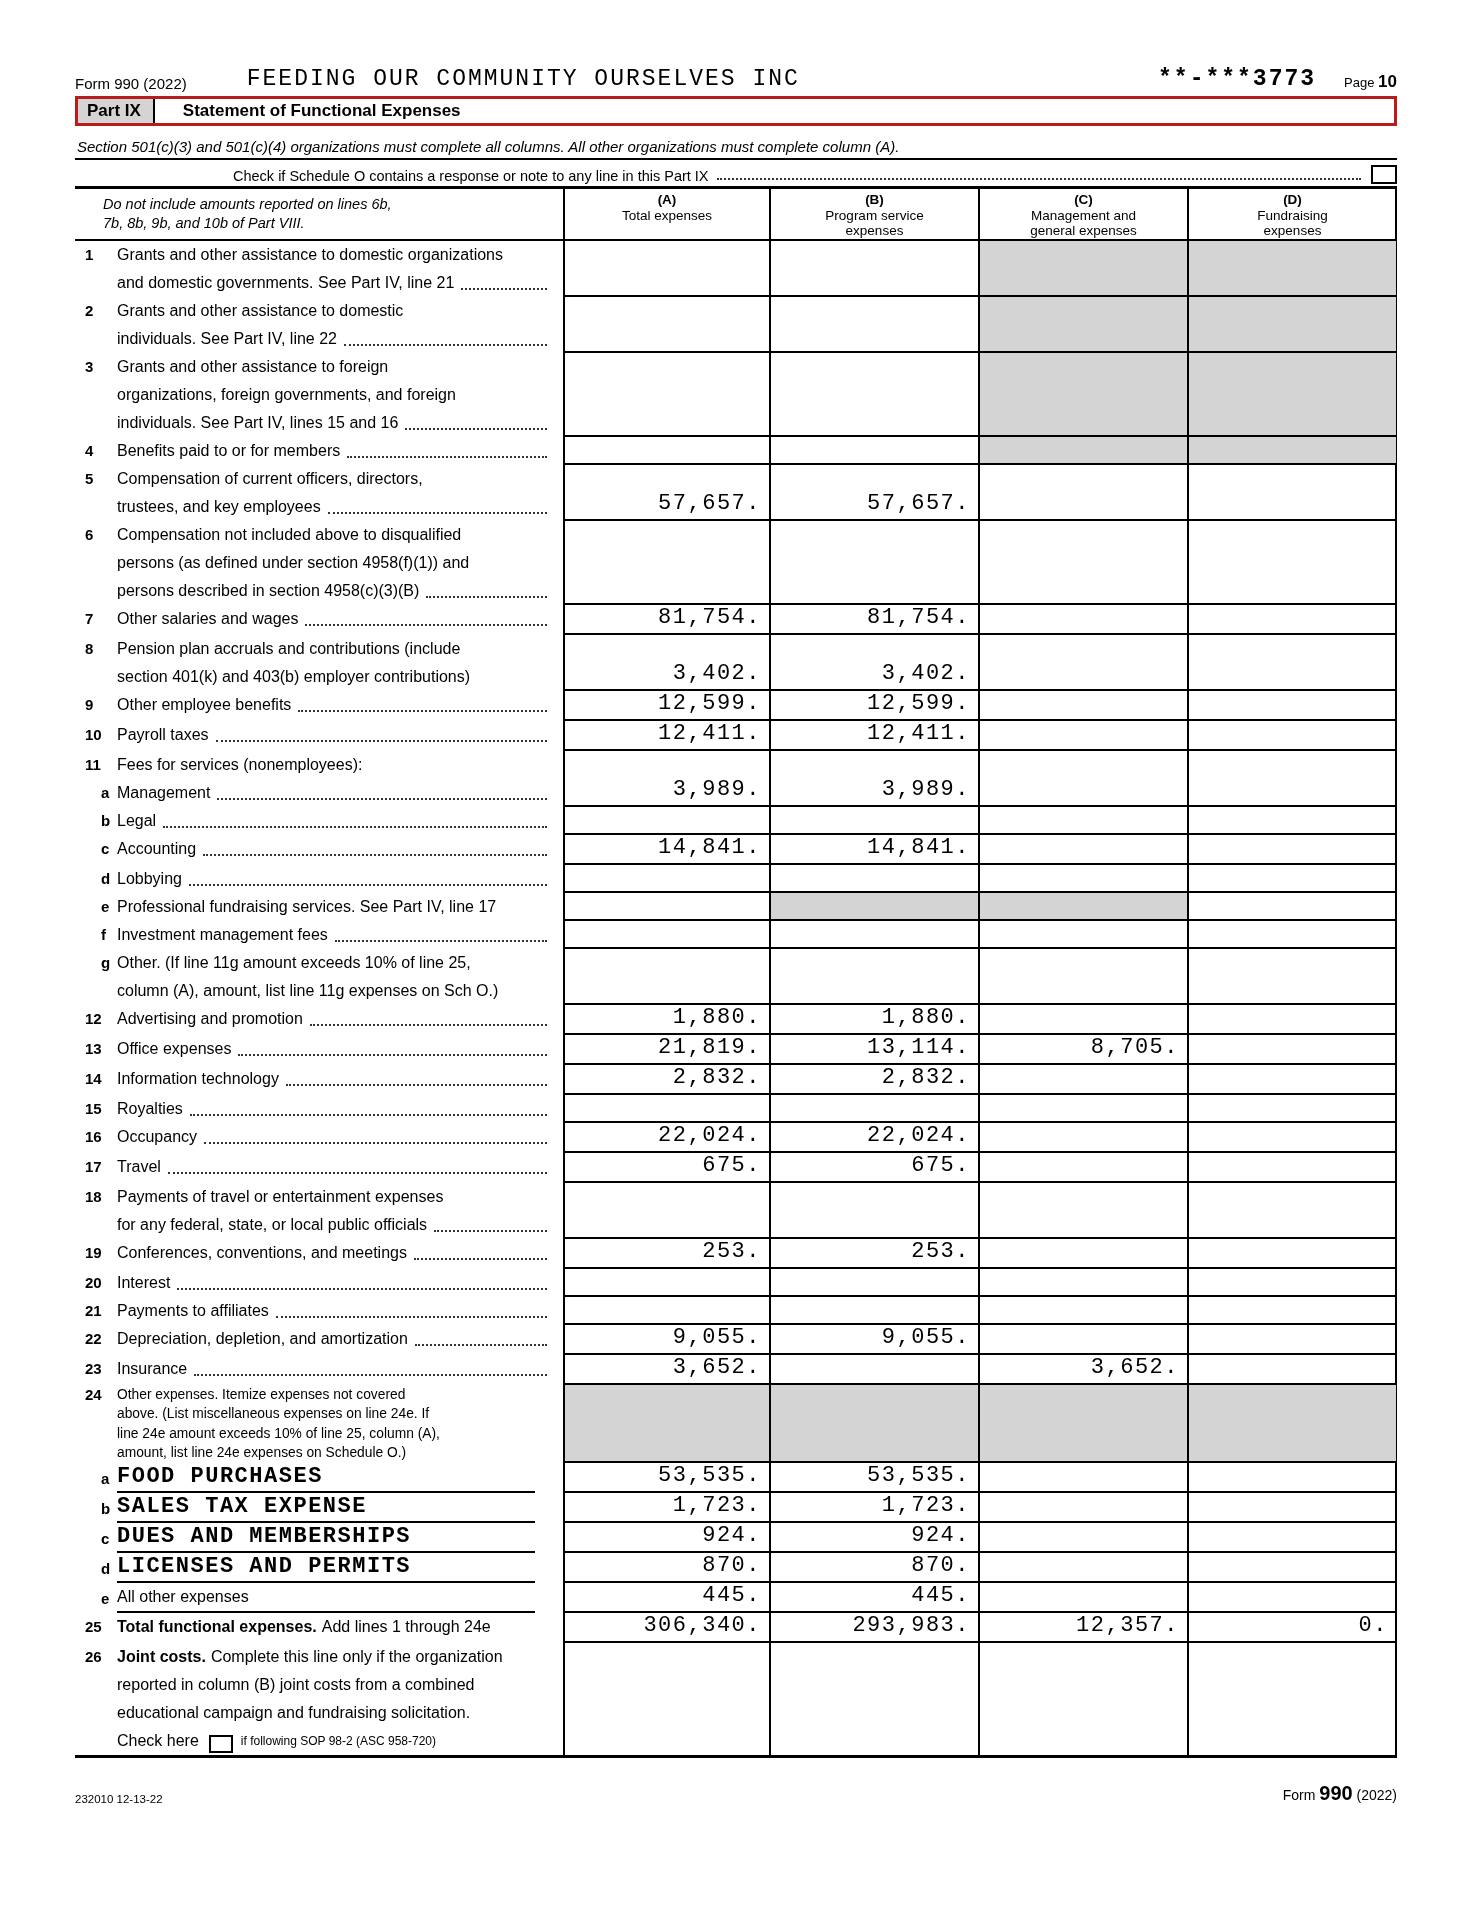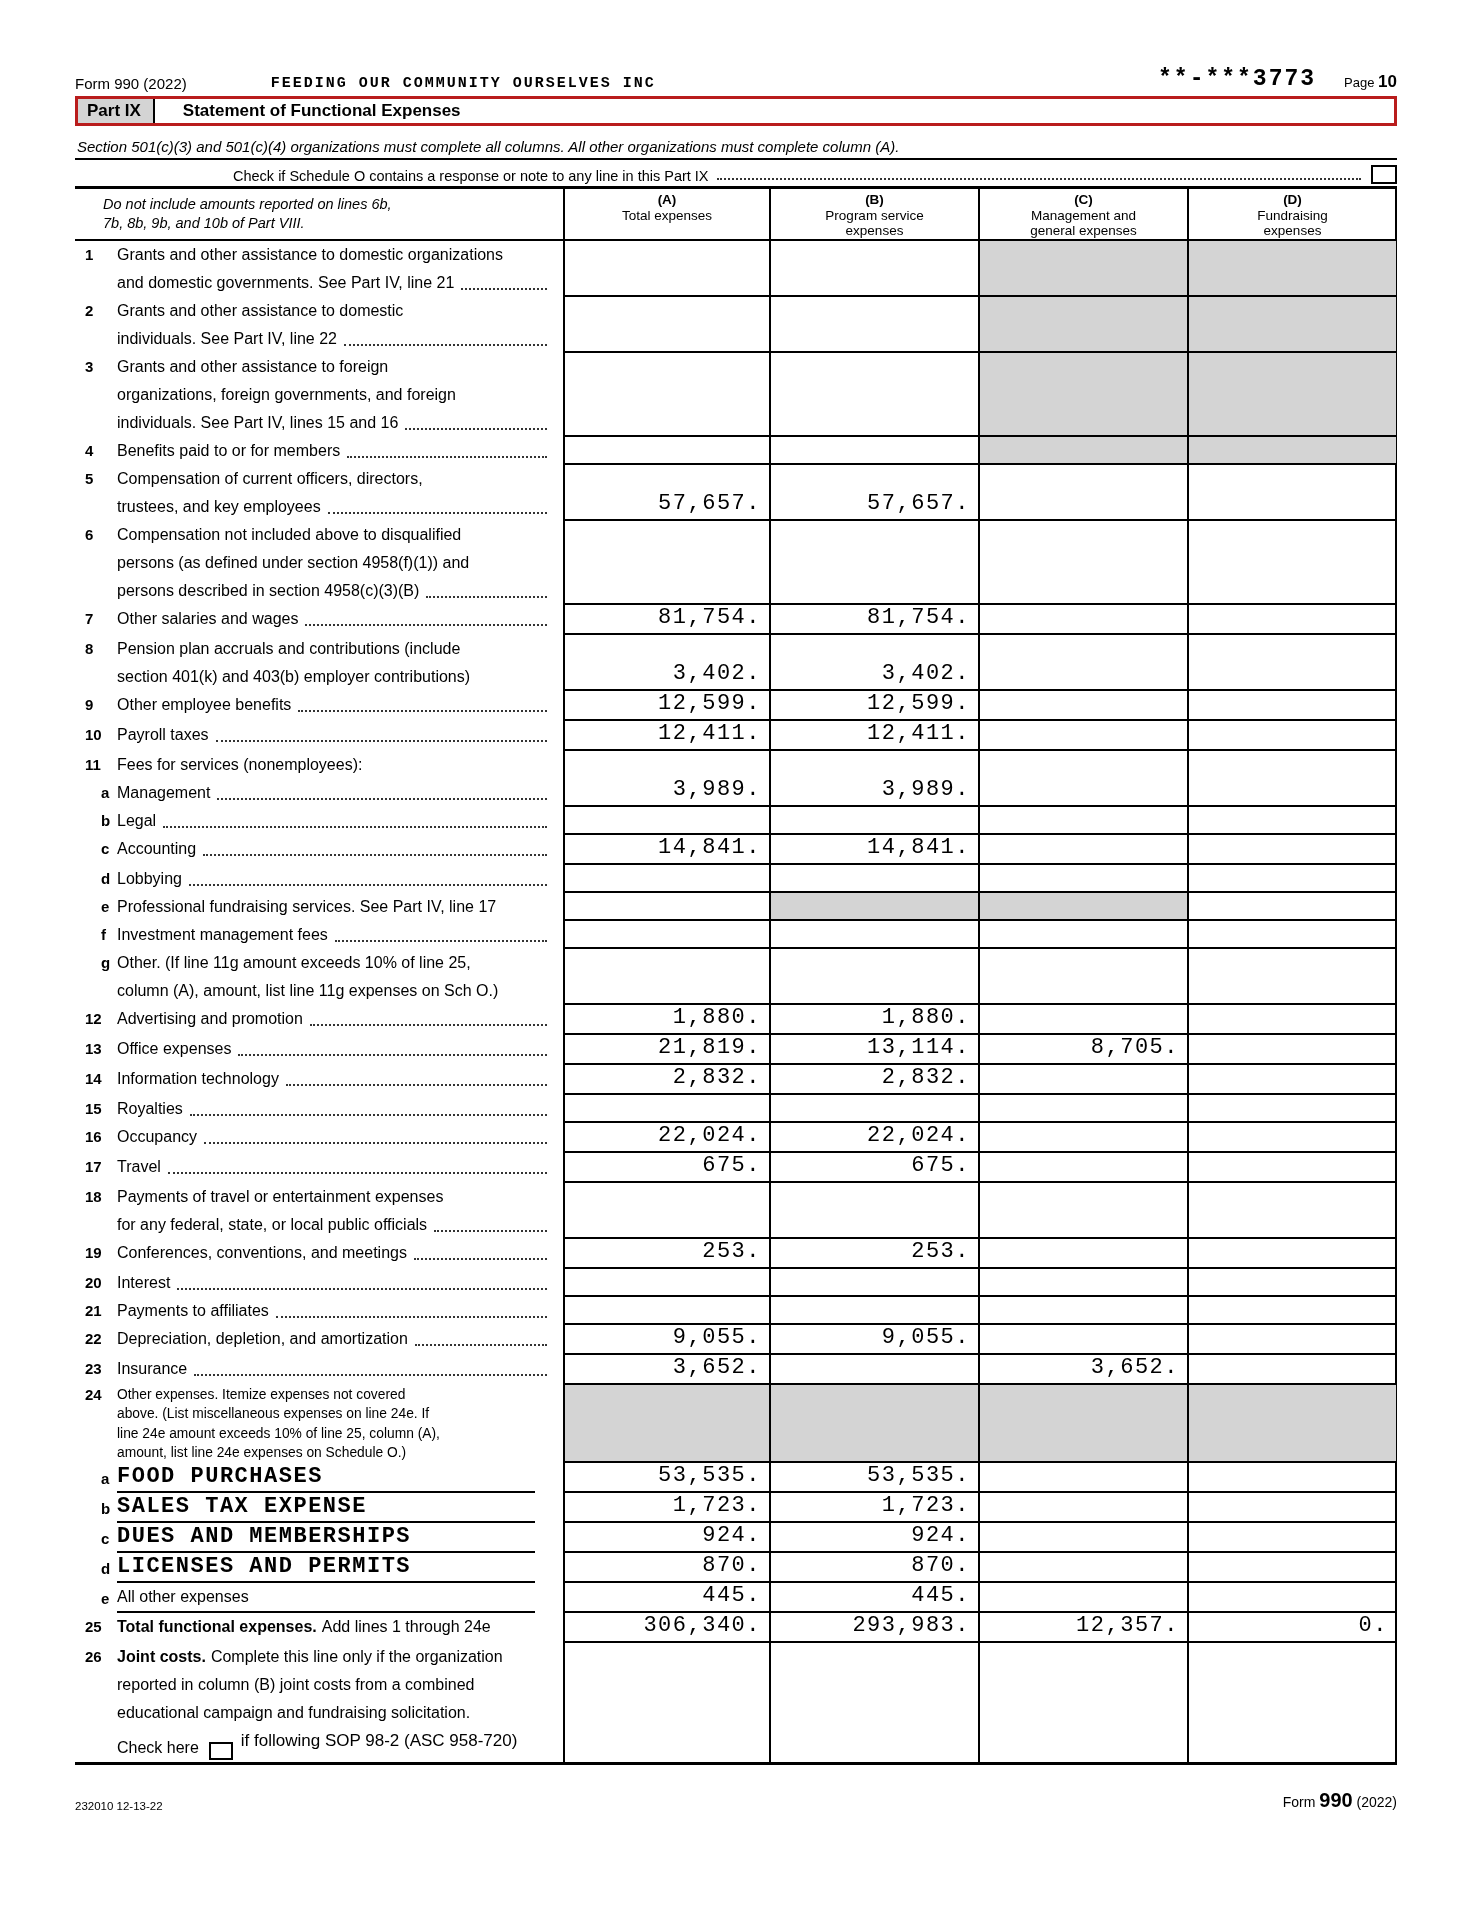--- a/index.html
+++ b/index.html
@@ -9,21 +9,21 @@
     font-family: "Liberation Sans", sans-serif;
     color:#000;
     position: relative;
   }
   .page { position:absolute; left:75px; top:66px; width:1322px; }
 
   
   .hdr { display:flex; align-items:flex-end; padding-bottom:4px; }
   .form-label { font-size:15px; }
   .mono { font-family:"Liberation Mono", monospace; }
-  .org { font-size:15px; font-weight:bold; letter-spacing:2px; margin-left:84px; white-space:nowrap; }
+  .org { font-size:23px; font-weight:normal; letter-spacing:2px; margin-left:60px; white-space:nowrap; }
   .ein { font-size:23px; font-weight:bold; letter-spacing:2px; margin-left:auto; }
   .pg  { font-size:13px; margin-left:28px; white-space:nowrap; }
   .pg b { font-size:17px; }
 
   
   .partbar { border:3px solid #b91c1c; display:flex; align-items:flex-start;gap:16px; }
   .partid { background:#d4d4d4; border-right:2.5px solid #000; font-weight:bold; font-size:17px; padding:2px 12px 2px 9px; white-space:nowrap; }
   .parttitle { font-weight:bold; font-size:17px; padding:2px 0 2px 12px; }
 
   .sectnote { font-style:italic; font-size:15px; padding:12px 0 3px 2px; border-bottom:2px solid #000; }
@@ -47,21 +47,21 @@
   .dline { display:flex; align-items:flex-end; line-height:28px; font-size:16px; }
   .small .dline { line-height:19.5px; font-size:13.8px; }
   .num { width:42px; flex:none; font-weight:bold; padding-left:10px; font-size:15px; }
   .num.letter { padding-left:26px; }
   .blabel { font-weight:bold; margin-right:5px; white-space:nowrap; }
   .lbl { white-space:nowrap; }
   .lbl.mono { font-family:"Liberation Mono", monospace; font-size:22px; font-weight:bold; letter-spacing:1.5px; }
   .dots { flex:1; border-bottom:2.5px dotted #333; margin:0 16px 7px 7px; min-width:12px; }
   .fillrest { flex:1; margin-right:28px; }
   .dline.fill .lbl, .dline.fill .fillrest { border-bottom:2px solid #000; }
-  .suffix { font-size:17px; margin-bottom:7px; white-space:nowrap; }
+  .suffix { font-size:12px; margin-bottom:0; white-space:nowrap; }
   .dline .cbox { width:24px; height:18px; margin:0 8px 2px 10px; }
 
   .cell { width:209px; flex:none; border-left:2px solid #000; border-bottom:2.5px solid #000;
           display:flex; align-items:flex-end; justify-content:flex-end;
           font-family:"Liberation Mono", monospace; font-size:22px; letter-spacing:1.5px;
           padding:0 8px 3px 0; }
   .cell.a { width:206px; }
   .cell.shaded { background:#d4d4d4; }
   .t-row.last .cell { border-bottom:none; }
 

